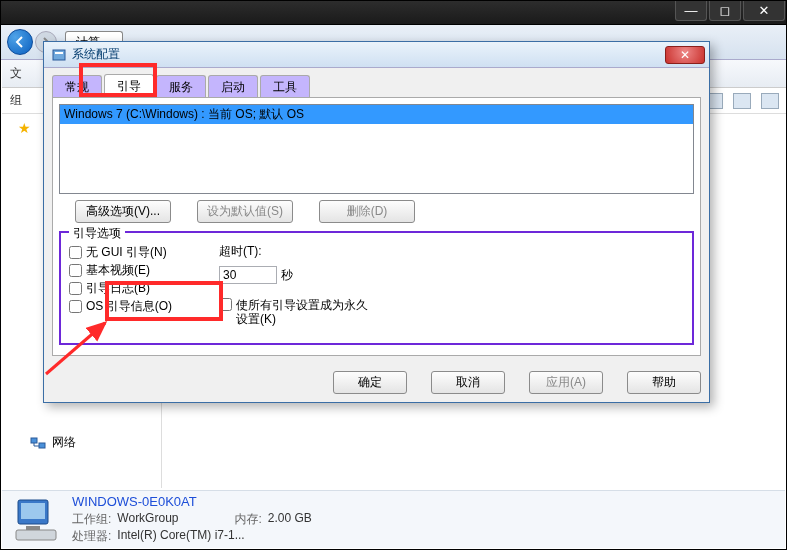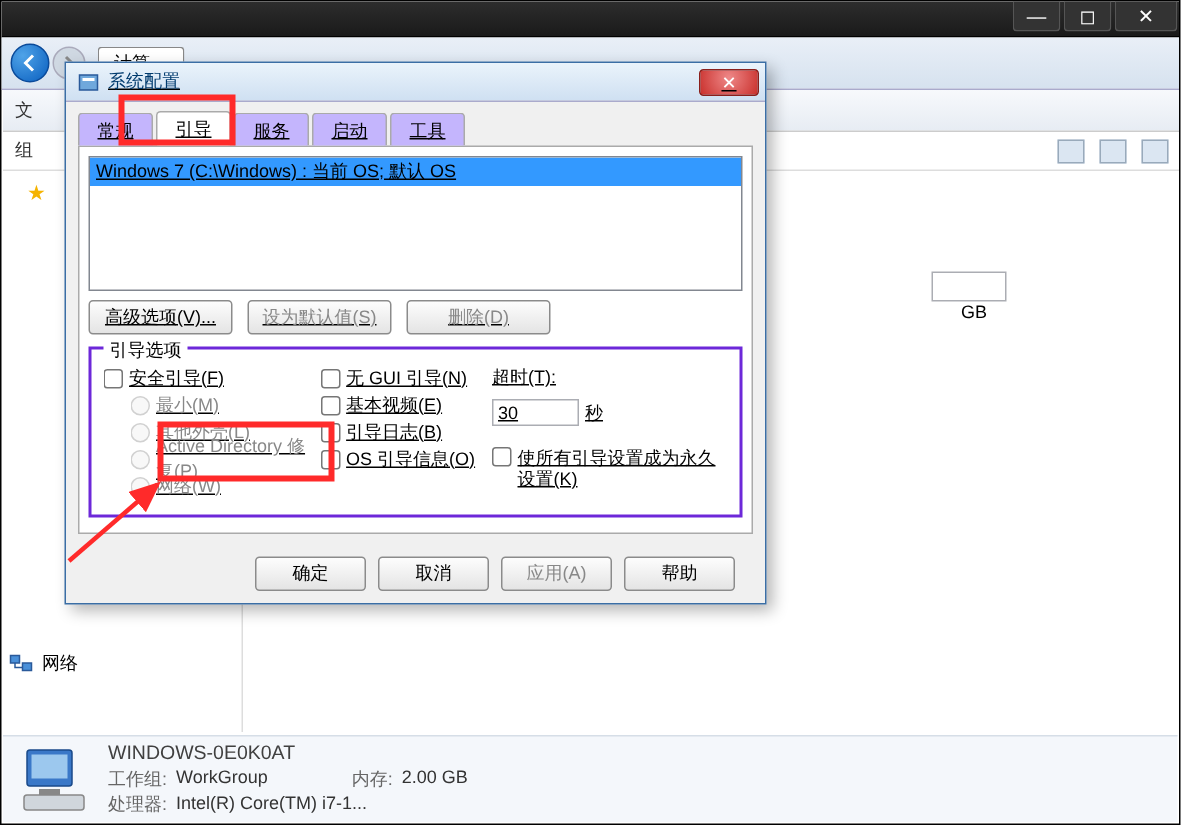--- a/index.html
+++ b/index.html
@@ -22,33 +22,33 @@
 .menu-bar { position:absolute; left:1px; top:87px; height:26px; width:785px; background:#fff; border-bottom:1px solid #ddd; display:flex; align-items:center; padding:0 8px; color:#333; justify-content:space-between;}
 .menu-right-icons { display:flex; gap:10px; align-items:center;}
 .mini-icon { width:18px; height:16px; background:#dbe6f2; border:1px solid #9ab; }
 .stray-input { position:absolute; top:180px; right:115px; width:50px; height:20px; border:1px solid #abadb3; background:#fff;}
 .stray-gb { position:absolute; top:200px; right:128px; }
 
 
 .explorer-body { position:absolute; left:1px; right:1px; top:113px; bottom:1px; background:#fff; }
 .left-pane { position:absolute; left:0; top:0; bottom:60px; width:160px; border-right:1px solid #ddd; }
 .star-icon { position:absolute; left:16px; top:6px; font-size:14px; color:#f5b301; }
-.network-item { position:absolute; left:4px; top:320px; display:flex; align-items:flex-start; gap:6px; }
+.network-item { position:absolute; left:28px; top:320px; display:flex; align-items:center; gap:6px; }
 .net-icon { width:16px; height:16px; display:inline-block; }
 
 
 .details-footer { position:absolute; left:0; right:0; bottom:0; height:58px; border-top:1px solid #d6dee7; background:#f4f7fb; display:flex; align-items:center; padding:4px 10px; gap:12px;}
 .pc-icon { width:48px; height:48px; }
-.details-text .pc-name { font-size:13px; color:#404040; margin-bottom:2px;}
+.details-text .pc-name { font-size:13px; color:#1d4ed8; margin-bottom:2px;}
 .details-text .row { display:flex; gap:6px; font-size:12px; color:#333;}
 .details-text .lbl { color:#666;}
 .details-right { margin-left:50px;}
 
 
-.dialog { position:absolute; left:42px; top:40px; width:468px; height:362px; background:#f0f0f0; border:1px solid #3b6ea5; box-shadow: 4px 4px 10px rgba(0,0,0,0.3); text-decoration: underline; }
+.dialog { position:absolute; left:42px; top:40px; width:667px; height:362px; background:#f0f0f0; border:1px solid #3b6ea5; box-shadow: 4px 4px 10px rgba(0,0,0,0.3); }
 .dlg-title { height:26px; background: linear-gradient(#eaf3fb, #cfe0f2); display:flex; align-items:center; justify-content:space-between; padding:0 4px; border-bottom:1px solid #aac; }
 .dlg-title-left { display:flex; align-items:center; gap:6px; padding-left:4px;}
 .dlg-title-text { color:#003a6d; font-size:12px;}
 .dlg-close { width:40px; height:18px; background: radial-gradient(circle at 50% 30%, #e88, #c9302c); border:1px solid #8a1f1b; border-radius:3px; color:#fff; display:flex; align-items:center; justify-content:center; font-size:12px;}
 
 
 .tab-row { display:flex; height:24px; margin:6px 8px 0 8px; position:relative; border-bottom:1px solid #aaa;}
 .tab { padding:3px 12px 0 12px; border:1px solid #aaa; border-bottom:none; background:#c4b5fd; margin-right:2px; border-radius:3px 3px 0 0; position:relative; top:1px; height:22px; cursor:default;}
 .tab.active { background:#fff; height:23px; top:0; z-index:2;}
 .tab-body { margin:0 8px 8px 8px; background:#fff; border:1px solid #aaa; border-top:none; height:258px; padding:6px; position:relative;}
@@ -57,40 +57,40 @@
 .redbox1 { position:absolute; left:78px; top:62px; width:78px; height:34px; border:4px solid #ff2a2a; pointer-events:none; z-index:50;}
 .redbox2 { position:absolute; left:104px; top:280px; width:118px; height:40px; border:4px solid #ff2a2a; pointer-events:none; z-index:50;}
 .redarrow { position:absolute; left:40px; top:318px; z-index:50; pointer-events:none;}
 
 
 .os-list { border:1px solid #828790; height:90px; background:#fff; overflow:auto;}
 .os-row { background:#3399ff; color:#000000; padding:1px 4px; font-size:12px;}
 
 
 .btn-row { display:flex; gap:10px; margin-top:6px;}
-.win-btn { border:1px solid #8b8b8b; background:linear-gradient(#fdfdfd,#e4e4e4); padding:2px 0; border-radius:3px; width:96px; text-align:center; cursor:default;}
+.win-btn { border:1px solid #8b8b8b; background:linear-gradient(#fdfdfd,#e4e4e4); padding:2px 0; border-radius:3px; width:96px; text-align:center; cursor:default;margin-left:16px;}
 .win-btn.disabled { color:#888; }
 
 
 .groupbox { border:2px solid #6d28d9; margin-top:8px; padding:10px 8px 8px 8px; position:relative; height:114px;}
 .group-title { position:absolute; top:-8px; left:8px; background:#fff; padding:0 4px; font-size:12px;}
 .opt-cols { display:flex; }
 .col1 { width:190px; }
 .col2 { width:150px; }
 .col3 { width:170px; }
 .chk-row, .rad-row { display:flex; align-items:center; height:18px; gap:4px; font-size:12px;}
 .rad-row { padding-left:18px; color:#888;}
 .rad-row input { margin:0;}
 .chk-row input { margin:0;}
 .timeout-row { display:flex; align-items:flex-end; gap:4px; margin-bottom:6px;}
 .timeout-input { width:58px; height:18px; border:1px solid #abadb3; padding:0 3px; font-size:12px;}
 .perm-chk { margin-top:14px; display:flex; align-items:flex-start; gap:4px; line-height:14px;}
 
 
-.dlg-buttons { position:absolute; bottom:8px; right:20px; display:flex; gap:8px;}
+.dlg-buttons { position:absolute; bottom:8px; right:8px; display:flex; gap:8px;}
 .dlg-buttons .win-btn { width:74px;}
 
 .sys-icon { width:14px; height:14px; }
 </style>
 </head>
 <body>
 
 <div class="top-titlebar">
   <div class="titlebar-btn">—</div>
   <div class="titlebar-btn">◻</div>
@@ -189,42 +189,20 @@
 
     <div class="btn-row">
       <div class="win-btn">高级选项(V)...</div>
       <div class="win-btn disabled">设为默认值(S)</div>
       <div class="win-btn disabled">删除(D)</div>
     </div>
 
     <div class="groupbox">
       <span class="group-title">引导选项</span>
       <div class="opt-cols">
-        <div class="col1">
-          <label class="chk-row">
-              <input type="checkbox" style="">
-              <span>安全引导(F)</span>
-            </label>
-          <label class="rad-row">
-              <input type="radio" disabled="" style="">
-              <span>最小(M)</span>
-            </label>
-          <label class="rad-row">
-              <input type="radio" disabled="" style="">
-              <span>其他外壳(L)</span>
-            </label>
-          <label class="rad-row">
-              <input type="radio" disabled="" style="">
-              <span>Active Directory 修复(P)</span>
-            </label>
-          <label class="rad-row">
-              <input type="radio" disabled="" style="">
-              <span>网络(W)</span>
-            </label>
-        </div>
         <div class="col2">
           <label class="chk-row">
               <input type="checkbox" style="">
               <span>无 GUI 引导(N)</span>
             </label>
           <label class="chk-row">
               <input type="checkbox" style="">
               <span>基本视频(E)</span>
             </label>
           <label class="chk-row">

